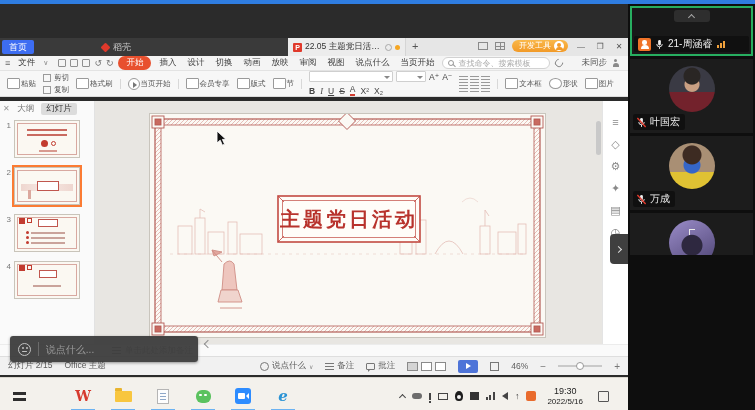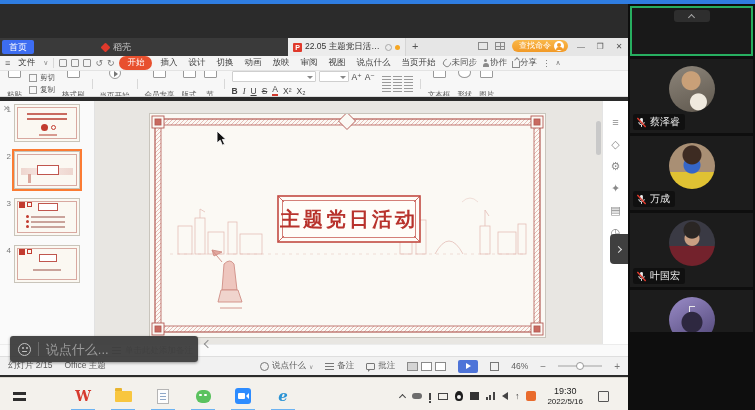--- a/index.html
+++ b/index.html
@@ -41,31 +41,31 @@
   .qat{display:flex;align-items:center;gap:4px}
   .qat-ico{width:8px;height:8px;border:1px solid #909090;border-radius:1px}
   .qat .ur{font-size:9px;color:#777}
   .menu-item{padding:0 3px;color:#3c3c3c}
   .menu-item.active{background:#e8502e;color:#fff;border-radius:8px;padding:1px 8px}
   .search-box{display:flex;align-items:center;gap:4px;width:108px;height:12px;border:1px solid #d2d2d2;border-radius:7px;background:#fff;padding:0 5px;flex:none}
   .mag{width:6px;height:6px;border:1.2px solid #9a9a9a;border-radius:50%;position:relative;flex:none}
   .mag::after{content:"";position:absolute;width:4px;height:1.2px;background:#9a9a9a;transform:rotate(45deg);right:-3px;bottom:-1px}
   .search-box input{border:none;outline:none;background:transparent;font-size:8px;color:#444;width:100%}
   .search-box input::placeholder{color:#aaa}
-  .mr-act{display:flex;align-items:center;gap:0;color:#555}
+  .mr-act{display:flex;align-items:center;gap:18px;color:#555}
   .ico-sync{width:8px;height:8px;border:1px solid #8a8a8a;border-radius:50%;border-top-color:transparent;transform:rotate(40deg)}
   .ico-person{width:8px;height:8px;position:relative}
   .ico-person::before{content:"";position:absolute;left:2.5px;top:0;width:3px;height:3px;border-radius:50%;background:#8a8a8a}
   .ico-person::after{content:"";position:absolute;left:1px;top:4px;width:6px;height:3.5px;border-radius:3px 3px 0 0;background:#8a8a8a}
   .ico-share{width:8px;height:7px;border:1px solid #8a8a8a;border-top:none;position:relative;margin-top:2px}
   .ico-share::before{content:"";position:absolute;left:2px;top:-3px;width:3px;height:3px;border-top:1px solid #8a8a8a;border-right:1px solid #8a8a8a;transform:rotate(-45deg)}
 
   
   #ribbon{height:26px;background:#f7f7f7;border-bottom:1px solid #dcdcdc;display:flex;align-items:center;gap:7px;padding:0 7px;overflow:hidden;white-space:nowrap}
-  .rgroup{display:flex;flex-direction:column;align-items:center;justify-content:flex-end;gap:12px}
+  .rgroup{display:flex;flex-direction:row;align-items:center;justify-content:flex-end;gap:1px}
   .rlabel{font-size:7.5px;color:#555}
   .rico{width:13px;height:11px;border:1px solid #9a9a9a;border-radius:1px;background:#fff}
   .rico.play{border-radius:50%;width:12px;height:12px;position:relative}
   .rico.play::before{content:"";position:absolute;left:4px;top:3px;border-left:4px solid #777;border-top:3px solid transparent;border-bottom:3px solid transparent}
   .rcol{display:flex;flex-direction:column;gap:2px;font-size:7.5px;color:#555}
   .rrow{display:flex;align-items:center;gap:3px}
   .sico{width:8px;height:8px;border:1px solid #9a9a9a}
   .fontsel{width:84px;height:11px;border:1px solid #cfcfcf;background:#fff;border-radius:1px;position:relative}
   .fontsel.sz{width:30px}
   .fontsel::after{content:"";position:absolute;right:2px;top:4px;border-top:3px solid #888;border-left:3px solid transparent;border-right:3px solid transparent}
@@ -131,21 +131,21 @@
   .zoom-track{width:44px;height:2px;background:#c9c9c9;position:relative}
   .zoom-knob{position:absolute;left:18px;top:-3px;width:8px;height:8px;border-radius:50%;background:#fff;border:1px solid #999}
   .zsign{font-size:10px;color:#777}
 
   
   #chatbar{position:absolute;left:10px;top:332px;width:188px;height:26px;background:rgba(58,58,58,.94);border-radius:3px;display:flex;align-items:center;gap:7px;padding:0 8px;z-index:40;box-shadow:0 1px 3px rgba(0,0,0,.4)}
   .emoji{width:13px;height:13px;border:1.3px solid #c2c2c2;border-radius:50%;position:relative;flex:none}
   .emoji::before{content:"";position:absolute;left:2.5px;top:3.5px;width:2px;height:2px;background:#c2c2c2;border-radius:50%;box-shadow:4px 0 0 #c2c2c2}
   .emoji::after{content:"";position:absolute;left:3px;bottom:2.5px;width:5px;height:1.4px;background:#c2c2c2;border-radius:1px}
   .chat-div{width:1px;height:14px;background:#6b6b6b}
-  #chatbar input{background:transparent;border:none;outline:none;font-size:13px;color:#ddd;width:100%}
+  #chatbar input{background:transparent;border:none;outline:none;font-size:10px;color:#ddd;width:100%}
   #chatbar input::placeholder{color:#9a9a9a}
   .chat-handle{position:absolute;right:-13px;top:5px;width:6px;height:6px;border-left:1.6px solid #8f8f8f;border-bottom:1.6px solid #8f8f8f;transform:rotate(45deg)}
 
   
   #taskbar{position:absolute;left:0;top:373px;width:628px;height:37px;background:#f3f1ec;border-top:1px solid #d9d6cf;display:flex;align-items:center}
   .start{width:34px;display:flex;flex-direction:column;gap:3px;align-items:center;padding-left:4px}
   .start i{display:block;width:13px;height:3px;background:#2e2e2e}
   .apps{display:flex;gap:14px;margin-left:36px}
   .app{position:relative;width:26px;height:34px;display:flex;align-items:center;justify-content:center}
   .app::after{content:"";position:absolute;bottom:1px;left:1px;right:1px;height:3px;background:#6cb3f2}
@@ -229,21 +229,21 @@
       <span class="picon">P</span>
       <span class="ttl">22.05 主题党日活动.pptx</span>
       <span class="cloud"></span>
       <span class="dot"></span>
     </div>
     <div class="tab-add">+</div>
     <div class="win-right">
       <span class="wico"></span>
       <span class="wico grid"></span>
       <span class="member-pill">
-        <span>查找命令</span>
+        <span>开发工具</span>
         <span class="mava"></span>
       </span>
       <span class="winbtn">—</span>
       <span class="winbtn">❐</span>
       <span class="winbtn">✕</span>
     </div>
   </div>
 
   <div id="menubar">
     <span class="hamb">≡</span>
@@ -260,20 +260,24 @@
     <span class="menu-item active">开始</span>
     <span class="menu-item">插入</span>
     <span class="menu-item">设计</span>
     <span class="menu-item">切换</span>
     <span class="menu-item">动画</span>
     <span class="menu-item">放映</span>
     <span class="menu-item">审阅</span>
     <span class="menu-item">视图</span>
     <span class="menu-item">说点什么</span>
     <span class="menu-item">当页开始</span>
+    <div class="search-box">
+      <span class="mag"></span>
+      <input readonly="" placeholder="查找命令、搜索模板" style="">
+    </div>
     <span class="mr-act">
         <span class="ico-sync"></span>
         <span>未同步</span>
       </span>
     <span class="mr-act">
         <span class="ico-person"></span>
         <span>协作</span>
       </span>
     <span class="mr-act">
         <span class="ico-share"></span>
@@ -363,20 +367,24 @@
     </div>
     <div class="rgroup">
       <span class="rico"></span>
       <span class="rlabel">图片</span>
     </div>
   </div>
 
   <div id="workspace">
     <div id="pane">
       <span class="pane-x">✕</span>
+      <div class="pane-tabs">
+        <span>大纲</span>
+        <span class="pane-tab-sel">幻灯片</span>
+      </div>
       <div class="trow">
         <span class="tnum">1</span>
         <div class="thumb">
           <span class="tb"></span>
           <span class="t1-l" style="top:8px"></span>
           <span class="t1-l" style="top:13px"></span>
           <span class="t1-emb" style="top:19px;left:26px"></span>
           <span class="t1-emb2" style="top:20px;left:36px"></span>
           <span class="t1-foot"></span>
         </div>
@@ -584,59 +592,61 @@
   <svg id="cursor" width="12" height="17" viewBox="0 0 12 17">
     <path d="M1,1 L1,13 L4.2,10.2 L6.4,15.2 L8.6,14.2 L6.4,9.4 L10,9.4 Z" fill="#111" stroke="#fff" stroke-width="0.9"></path>
   </svg>
 </div>
 
 <div id="panel">
   <div class="tile tile1">
     <div class="collapse-pill">
         <span class="chev-up"></span>
       </div>
-  </div>
+    <div class="name-row">
+      <span class="share-chip"></span>
+      <svg class="mic" viewBox="0 0 12 12">
+        <rect x="4.5" y="1" width="3" height="6" rx="1.5" fill="#eee"></rect>
+        <path d="M3,5.5 a3,3 0 0 0 6,0" fill="none" stroke="#eee" stroke-width="1"></path>
+        <line x1="6" y1="8.5" x2="6" y2="10.8" stroke="#eee" stroke-width="1"></line>
+      </svg>
+      <span class="pname">21-周涵睿</span>
+      <span class="signal">
+          <i></i>
+          <i></i>
+          <i></i>
+        </span>
+    </div>
+  </div>
+
+
 
   <div class="tile tileN">
-    <span class="avatar av2"></span>
+    <span class="avatar av4"></span>
     <div class="name-row">
       <svg class="mic" viewBox="0 0 12 12">
         <rect x="4.5" y="1" width="3" height="6" rx="1.5" fill="#eee"></rect>
         <path d="M3,5.5 a3,3 0 0 0 6,0" fill="none" stroke="#eee" stroke-width="1"></path>
         <line x1="6" y1="8.5" x2="6" y2="10.8" stroke="#eee" stroke-width="1"></line>
         <line x1="1.5" y1="1" x2="10.5" y2="11" stroke="#e23b2e" stroke-width="1.5"></line>
       </svg>
-      <span class="pname">蔡泽睿</span>
-    </div>
-  </div>
-
+      <span class="pname">叶国宏</span>
+    </div>
+  </div>
 
   <div class="tile tileN">
     <span class="avatar av5"></span>
     <div class="name-row">
       <svg class="mic" viewBox="0 0 12 12">
         <rect x="4.5" y="1" width="3" height="6" rx="1.5" fill="#eee"></rect>
         <path d="M3,5.5 a3,3 0 0 0 6,0" fill="none" stroke="#eee" stroke-width="1"></path>
         <line x1="6" y1="8.5" x2="6" y2="10.8" stroke="#eee" stroke-width="1"></line>
         <line x1="1.5" y1="1" x2="10.5" y2="11" stroke="#e23b2e" stroke-width="1.5"></line>
       </svg>
       <span class="pname">万成</span>
     </div>
   </div>
 
-  <div class="tile tileN">
-    <span class="avatar av4"></span>
-    <div class="name-row">
-      <svg class="mic" viewBox="0 0 12 12">
-        <rect x="4.5" y="1" width="3" height="6" rx="1.5" fill="#eee"></rect>
-        <path d="M3,5.5 a3,3 0 0 0 6,0" fill="none" stroke="#eee" stroke-width="1"></path>
-        <line x1="6" y1="8.5" x2="6" y2="10.8" stroke="#eee" stroke-width="1"></line>
-        <line x1="1.5" y1="1" x2="10.5" y2="11" stroke="#e23b2e" stroke-width="1.5"></line>
-      </svg>
-      <span class="pname">叶国宏</span>
-    </div>
-  </div>
-
   <div class="tile tile6">
     <span class="avatar av6"></span>
     <span class="scroll-hint chev-down-w"></span>
   </div>
 </div>
 
 </body></html>

